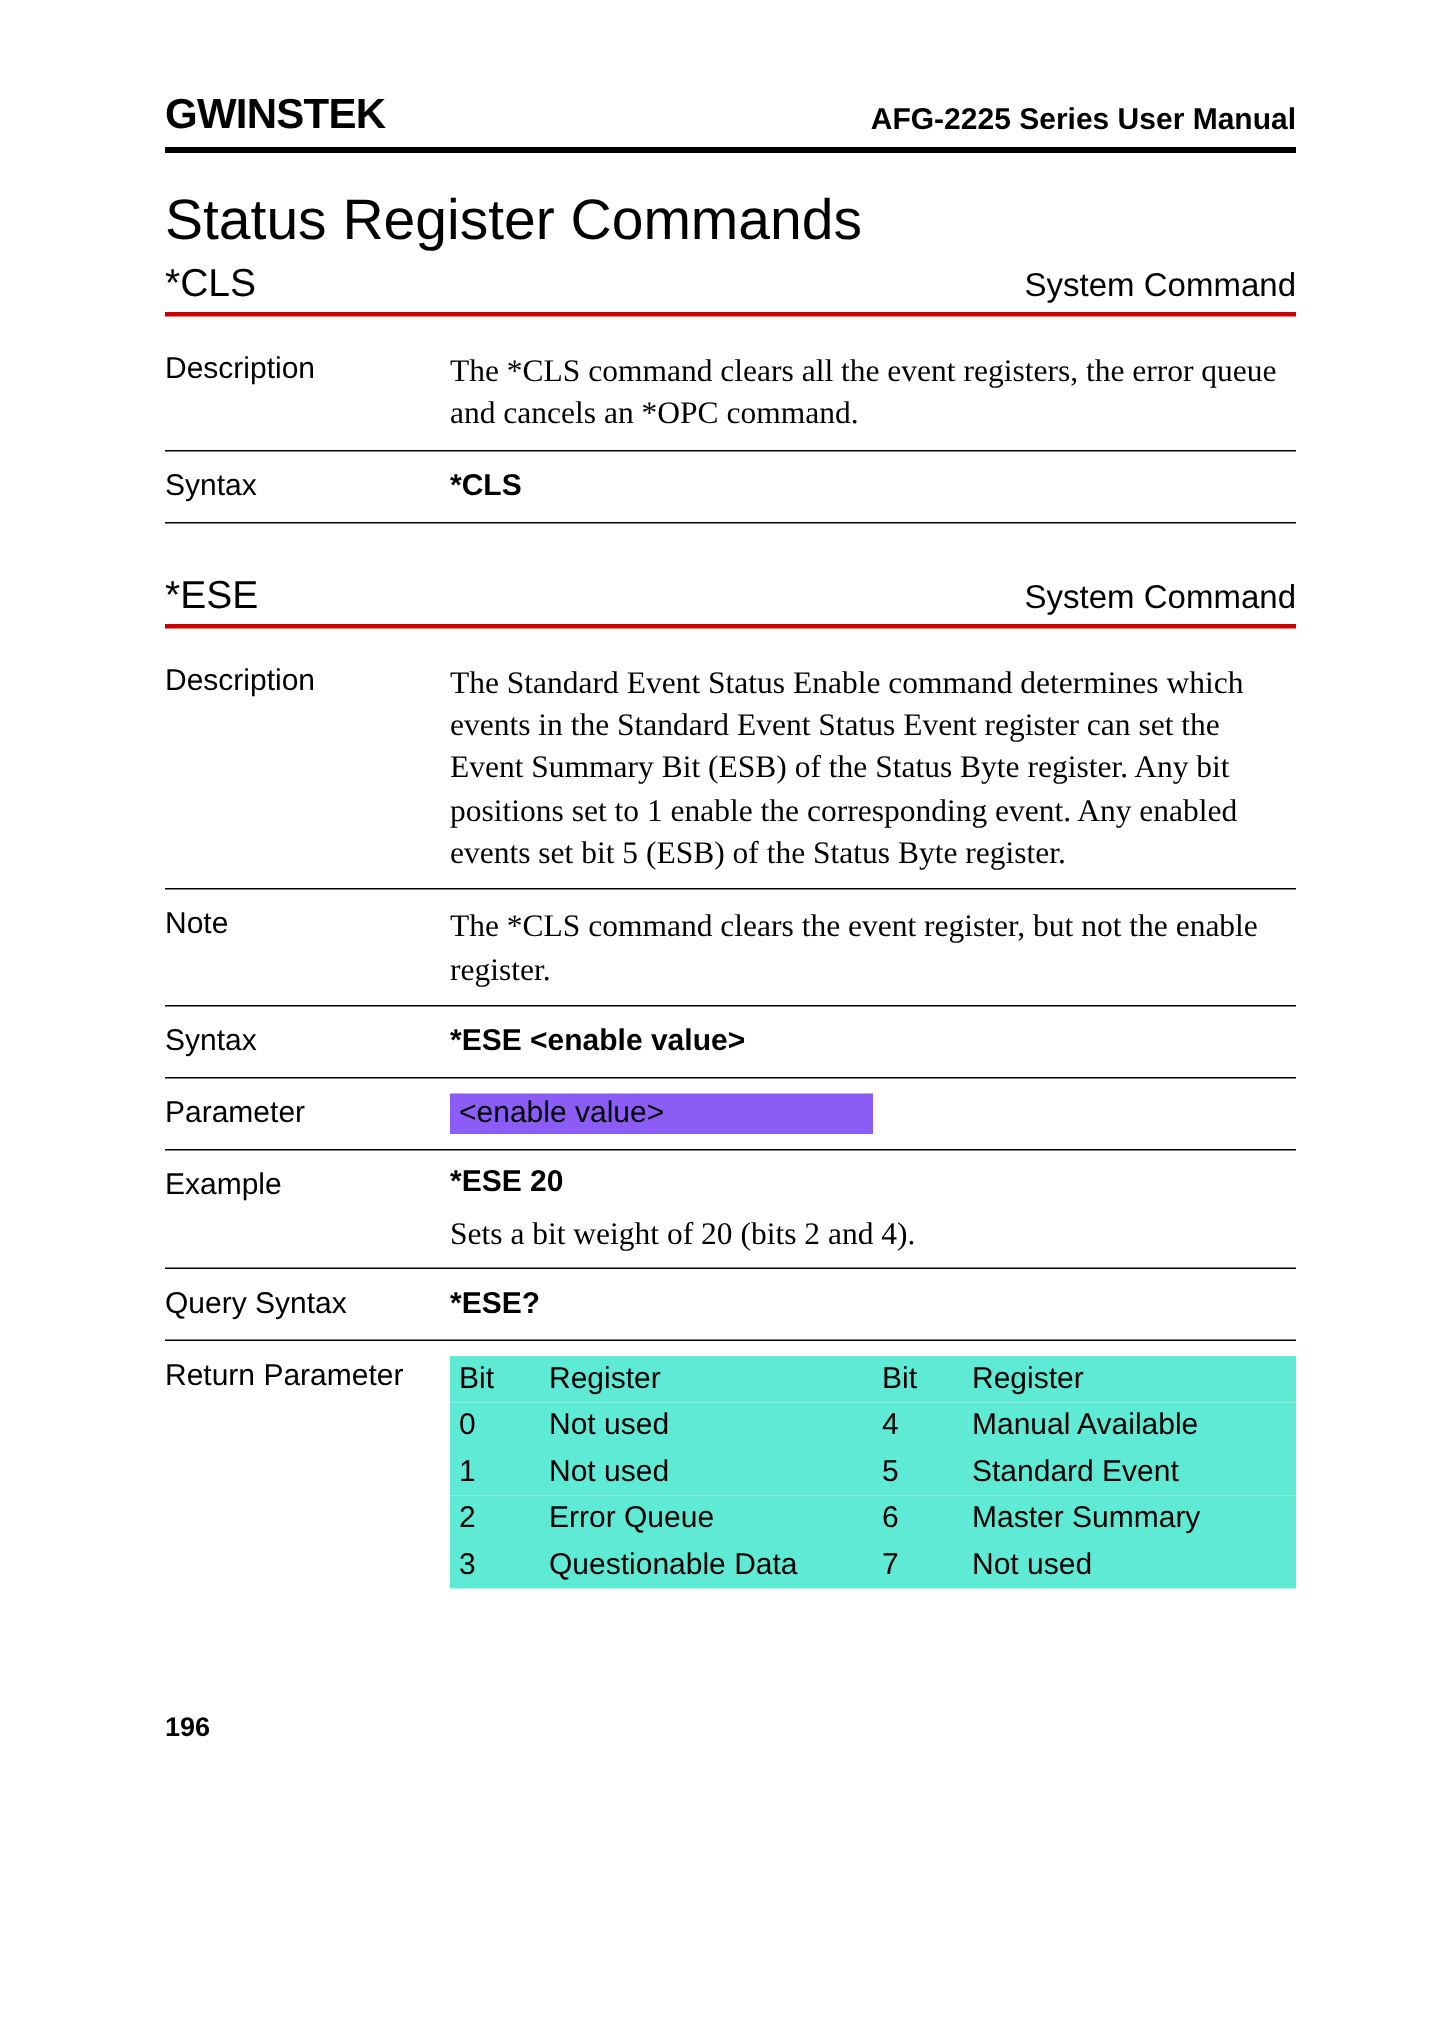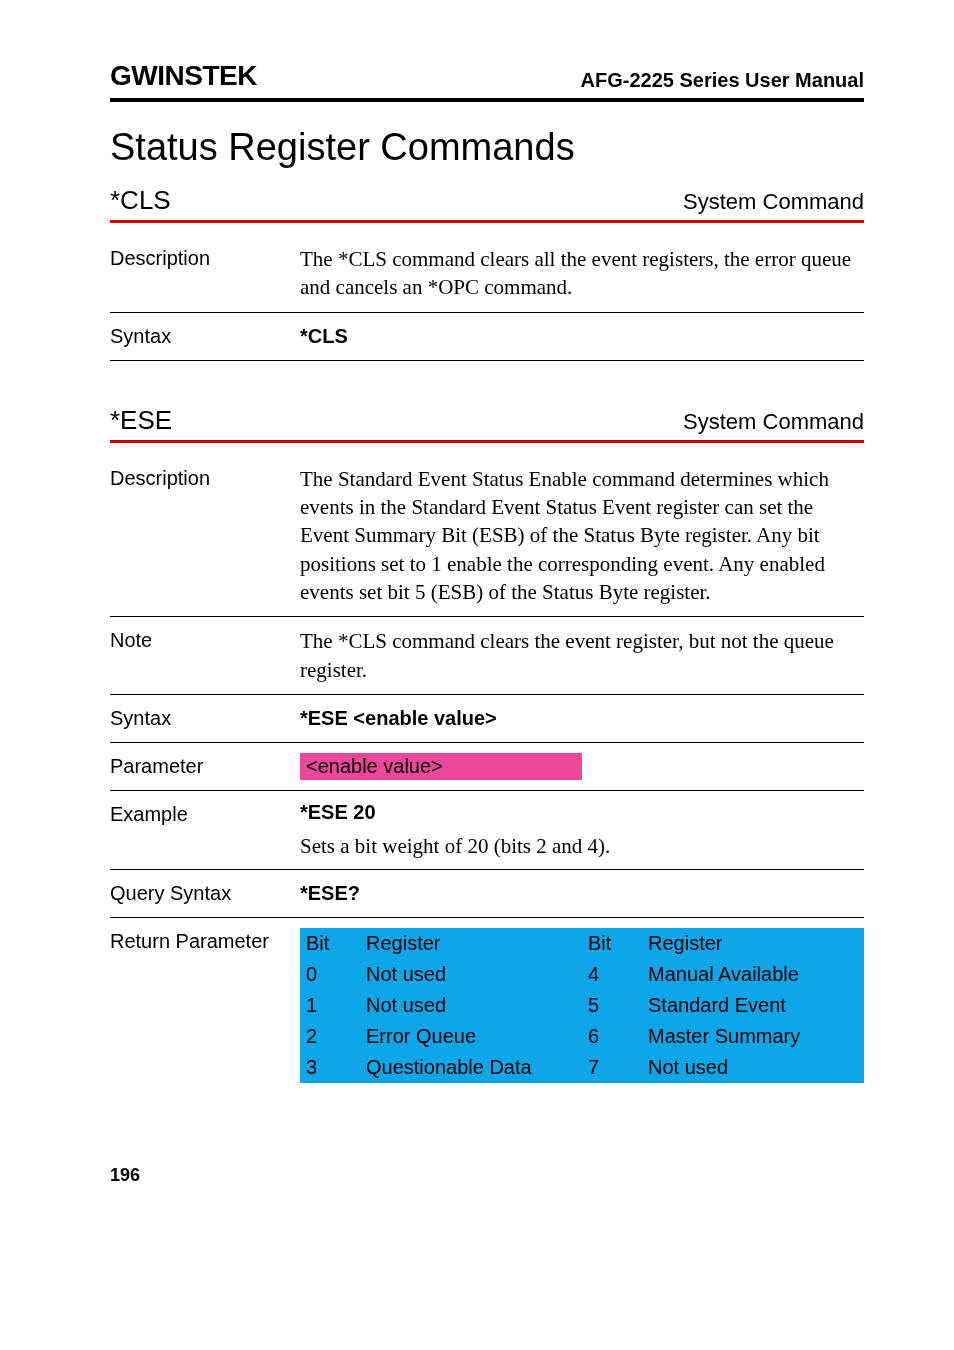--- a/index.html
+++ b/index.html
@@ -3,36 +3,36 @@
 <meta charset="utf-8">
 <style>
   * { box-sizing: border-box; margin: 0; padding: 0; }
   html, body { width: 954px; height: 1350px; background: #fff; font-family: Georgia, "Times New Roman", serif; color: #000; }
   .page { padding: 60px 90px 40px 110px; width: 954px; }
   .header-row { display: flex; justify-content: space-between; align-items: flex-end; border-bottom: 4px solid #000; padding-bottom: 6px; margin-bottom: 24px; }
   .brand { font-family: Arial, Helvetica, sans-serif; font-weight: 900; font-size: 28px; letter-spacing: -0.5px; display: flex; align-items: center; }
   .brand .gw { font-size: 28px; }
   .docname { font-family: Arial, Helvetica, sans-serif; font-weight: 700; font-size: 20px; }
   .page-title { font-family: Arial, Helvetica, sans-serif; font-weight: 400; font-size: 38px; }
-  .section { margin-top: 16px; }
+  .section { margin-top: 4px; }
   .cmd-row { display: flex; justify-content: space-between; align-items: baseline; border-bottom: 3px solid #c00; padding-bottom: 4px; margin-bottom: 12px; }
   .cmd-name { font-family: Arial, Helvetica, sans-serif; font-size: 26px; }
   .cmd-type { font-family: Arial, Helvetica, sans-serif; font-size: 22px; }
   .def-row { display: flex; border-bottom: 1px solid #000; padding: 10px 0; }
   .def-label { width: 190px; flex-shrink: 0; font-family: Arial, Helvetica, sans-serif; font-size: 20px; padding-top: 2px; }
   .def-body { flex: 1; font-family: Georgia, "Times New Roman", serif; font-size: 21px; line-height: 1.35; }
   .def-body-sans { flex: 1; font-family: Arial, Helvetica, sans-serif; font-size: 20px; line-height: 1.35; }
   .bold { font-weight: 700; }
   .param-grid { flex: 1; display: grid; grid-template-columns: 1fr 1fr; font-family: Arial, Helvetica, sans-serif; font-size: 20px; }
-  .param-grid .cell { background: #ec4899; padding: 2px 6px; }
+  .param-grid .cell { background: #8b5cf6; padding: 2px 6px; }
   .example-block { flex: 1; }
   .example-block .line1 { font-family: Arial, Helvetica, sans-serif; font-weight: 700; font-size: 20px; margin-bottom: 10px; }
   .example-block .line2 { font-family: Georgia, serif; font-size: 21px; }
   .ret-table { flex: 1; display: grid; grid-template-columns: 60px 1fr 60px 1fr; font-family: Arial, Helvetica, sans-serif; font-size: 20px; }
-  .ret-table .cell { background: #0ea5e9; padding: 4px 6px; }
+  .ret-table .cell { background: #5eead4; padding: 4px 6px; }
   .ret-table .cell.tall { padding-bottom: 4px; }
   .spacer { height: 28px; }
   .pagenum { font-family: Arial, Helvetica, sans-serif; font-weight: 900; font-size: 18px; margin-top: 72px; }
 </style>
 </head>
 <body>
 
 <div class="page">
 
   <div class="header-row">
@@ -65,21 +65,21 @@
     <div class="cmd-row">
       <span class="cmd-name">*ESE</span>
       <span class="cmd-type">System Command</span>
     </div>
     <div class="def-row">
       <div class="def-label">Description</div>
       <div class="def-body">The Standard Event Status Enable command determines which events in the Standard Event Status Event register can set the Event Summary Bit (ESB) of the Status Byte register. Any bit positions set to 1 enable the corresponding event. Any enabled events set bit 5 (ESB) of the Status Byte register.</div>
     </div>
     <div class="def-row">
       <div class="def-label">Note</div>
-      <div class="def-body">The *CLS command clears the event register, but not the queue register.</div>
+      <div class="def-body">The *CLS command clears the event register, but not the enable register.</div>
     </div>
     <div class="def-row">
       <div class="def-label">Syntax</div>
       <div class="def-body-sans bold">*ESE &lt;enable value&gt;</div>
     </div>
     <div class="def-row">
       <div class="def-label">Parameter</div>
       <div class="param-grid">
         <div class="cell">&lt;enable value&gt;</div>
       </div>

